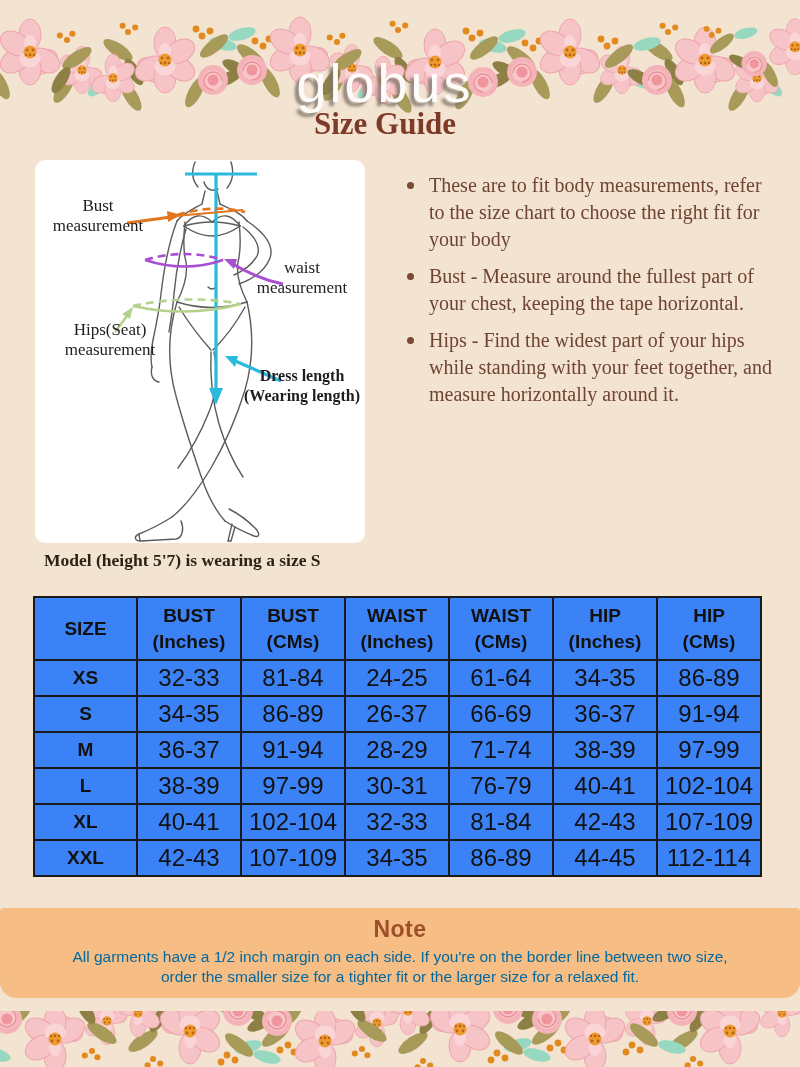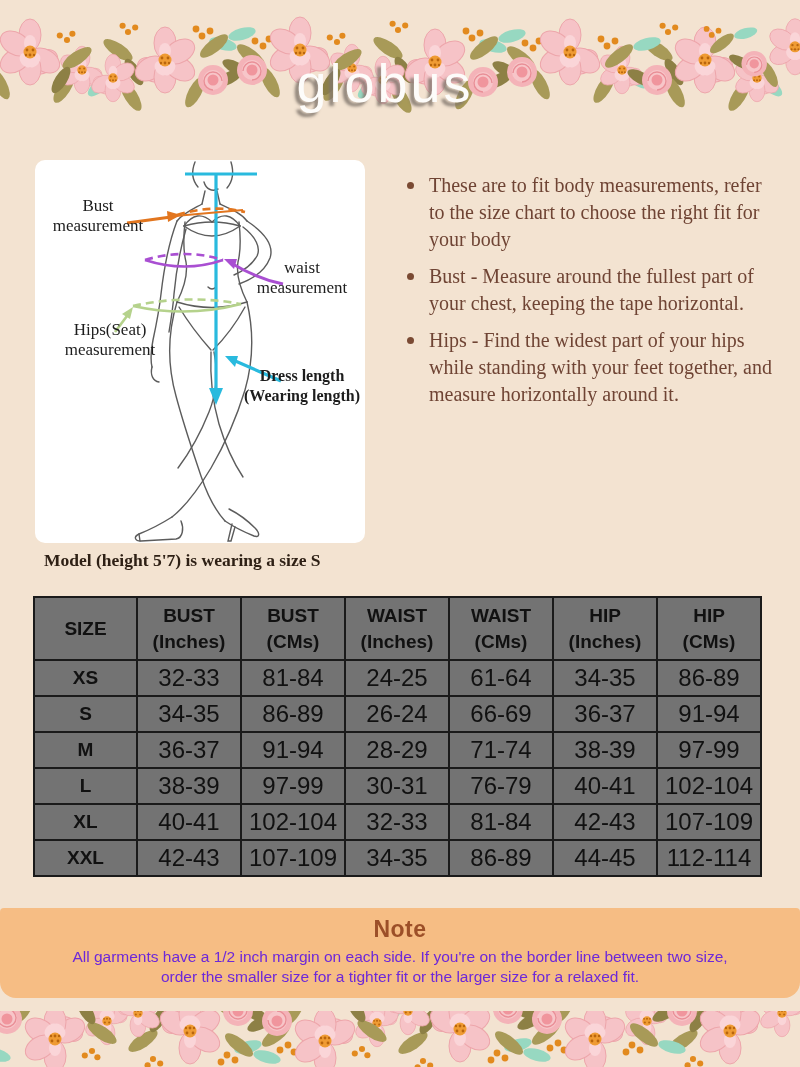--- a/index.html
+++ b/index.html
@@ -53,39 +53,39 @@
 
   
   .model-note {
     position:absolute; left:44px; top:550px;
     font-family:"Liberation Serif", serif; font-size:17.5px; font-weight:bold; color:#2e2015;
   }
 
   
   .size-table {
     position:absolute; left:33px; top:596px; width:727px;
-    border-collapse:collapse; table-layout:fixed; background:#737373;
+    border-collapse:collapse; table-layout:fixed; background:#3b82f6;
     font-family:"Liberation Sans", sans-serif;
   }
   .size-table th, .size-table td {
     border:2px solid #1a1a1a; text-align:center; vertical-align:middle; color:#111;
   }
   .size-table th { height:63px; font-size:19px; font-weight:bold; }
   .size-table th span { display:block; line-height:26px; }
   .size-table td { height:36px; font-size:24px; font-weight:normal; }
   .size-table td.size-col { font-weight:bold; font-size:19px; }
 
   
   .note-box {
     position:absolute; left:0; top:908px; width:800px; height:90px;
     background:#f6bd84; border-radius:4px 4px 16px 16px;
     font-family:"Liberation Sans", sans-serif; text-align:center;
   }
   .note-title { margin-top:8px; font-size:23px; font-weight:bold; color:#9c4f28; letter-spacing:0.5px; }
-  .note-text  { margin:4px auto 0; width:680px; font-size:15.5px; line-height:20px; color:#6d28d9; }
+  .note-text  { margin:4px auto 0; width:680px; font-size:15.5px; line-height:20px; color:#0369a1; }
 </style>
 </head>
 <body>
 
 <div class="page">
 
   <svg class="floral-top" viewBox="0 0 800 150" xmlns="http://www.w3.org/2000/svg">
     <defs>
       <g id="bigflower">
         <g fill="#f6c3c7" stroke="#eda6ab" stroke-width="1">
@@ -149,20 +149,21 @@
     <use href="#cluster" transform="translate(30,44)"></use>
     <use href="#cluster" transform="translate(165,52) scale(-1,1)"></use>
     <use href="#cluster" transform="translate(300,42)"></use>
     <use href="#cluster" transform="translate(435,54) scale(-1,1)"></use>
     <use href="#cluster" transform="translate(570,44)"></use>
     <use href="#cluster" transform="translate(705,52)"></use>
     <use href="#cluster" transform="translate(795,40) scale(0.85)"></use>
   </svg>
 
   <div class="logo">globus</div>
+  <div class="page-title">Size Guide</div>
 
   <div class="diagram-card">
     <svg width="330" height="383" viewBox="0 0 330 383" xmlns="http://www.w3.org/2000/svg">
 
       <g stroke="#5c5c5c" stroke-width="1.4" fill="none" stroke-linecap="round">
         <path d="M160,2 C156,12 157,20 163,27"></path>
         <path d="M196,2 C199,12 198,21 192,28"></path>
         <path d="M169,22 C171,29 177,32 183,29"></path>
         <path d="M170,31 L167,44 M182,31 L185,44"></path>
         <path d="M167,44 C156,50 147,54 142,61"></path>
@@ -315,21 +316,21 @@
         <td>81-84</td>
         <td>24-25</td>
         <td>61-64</td>
         <td>34-35</td>
         <td>86-89</td>
       </tr>
       <tr>
         <td class="size-col">S</td>
         <td>34-35</td>
         <td>86-89</td>
-        <td>26-24</td>
+        <td>26-37</td>
         <td>66-69</td>
         <td>36-37</td>
         <td>91-94</td>
       </tr>
       <tr>
         <td class="size-col">M</td>
         <td>36-37</td>
         <td>91-94</td>
         <td>28-29</td>
         <td>71-74</td>

